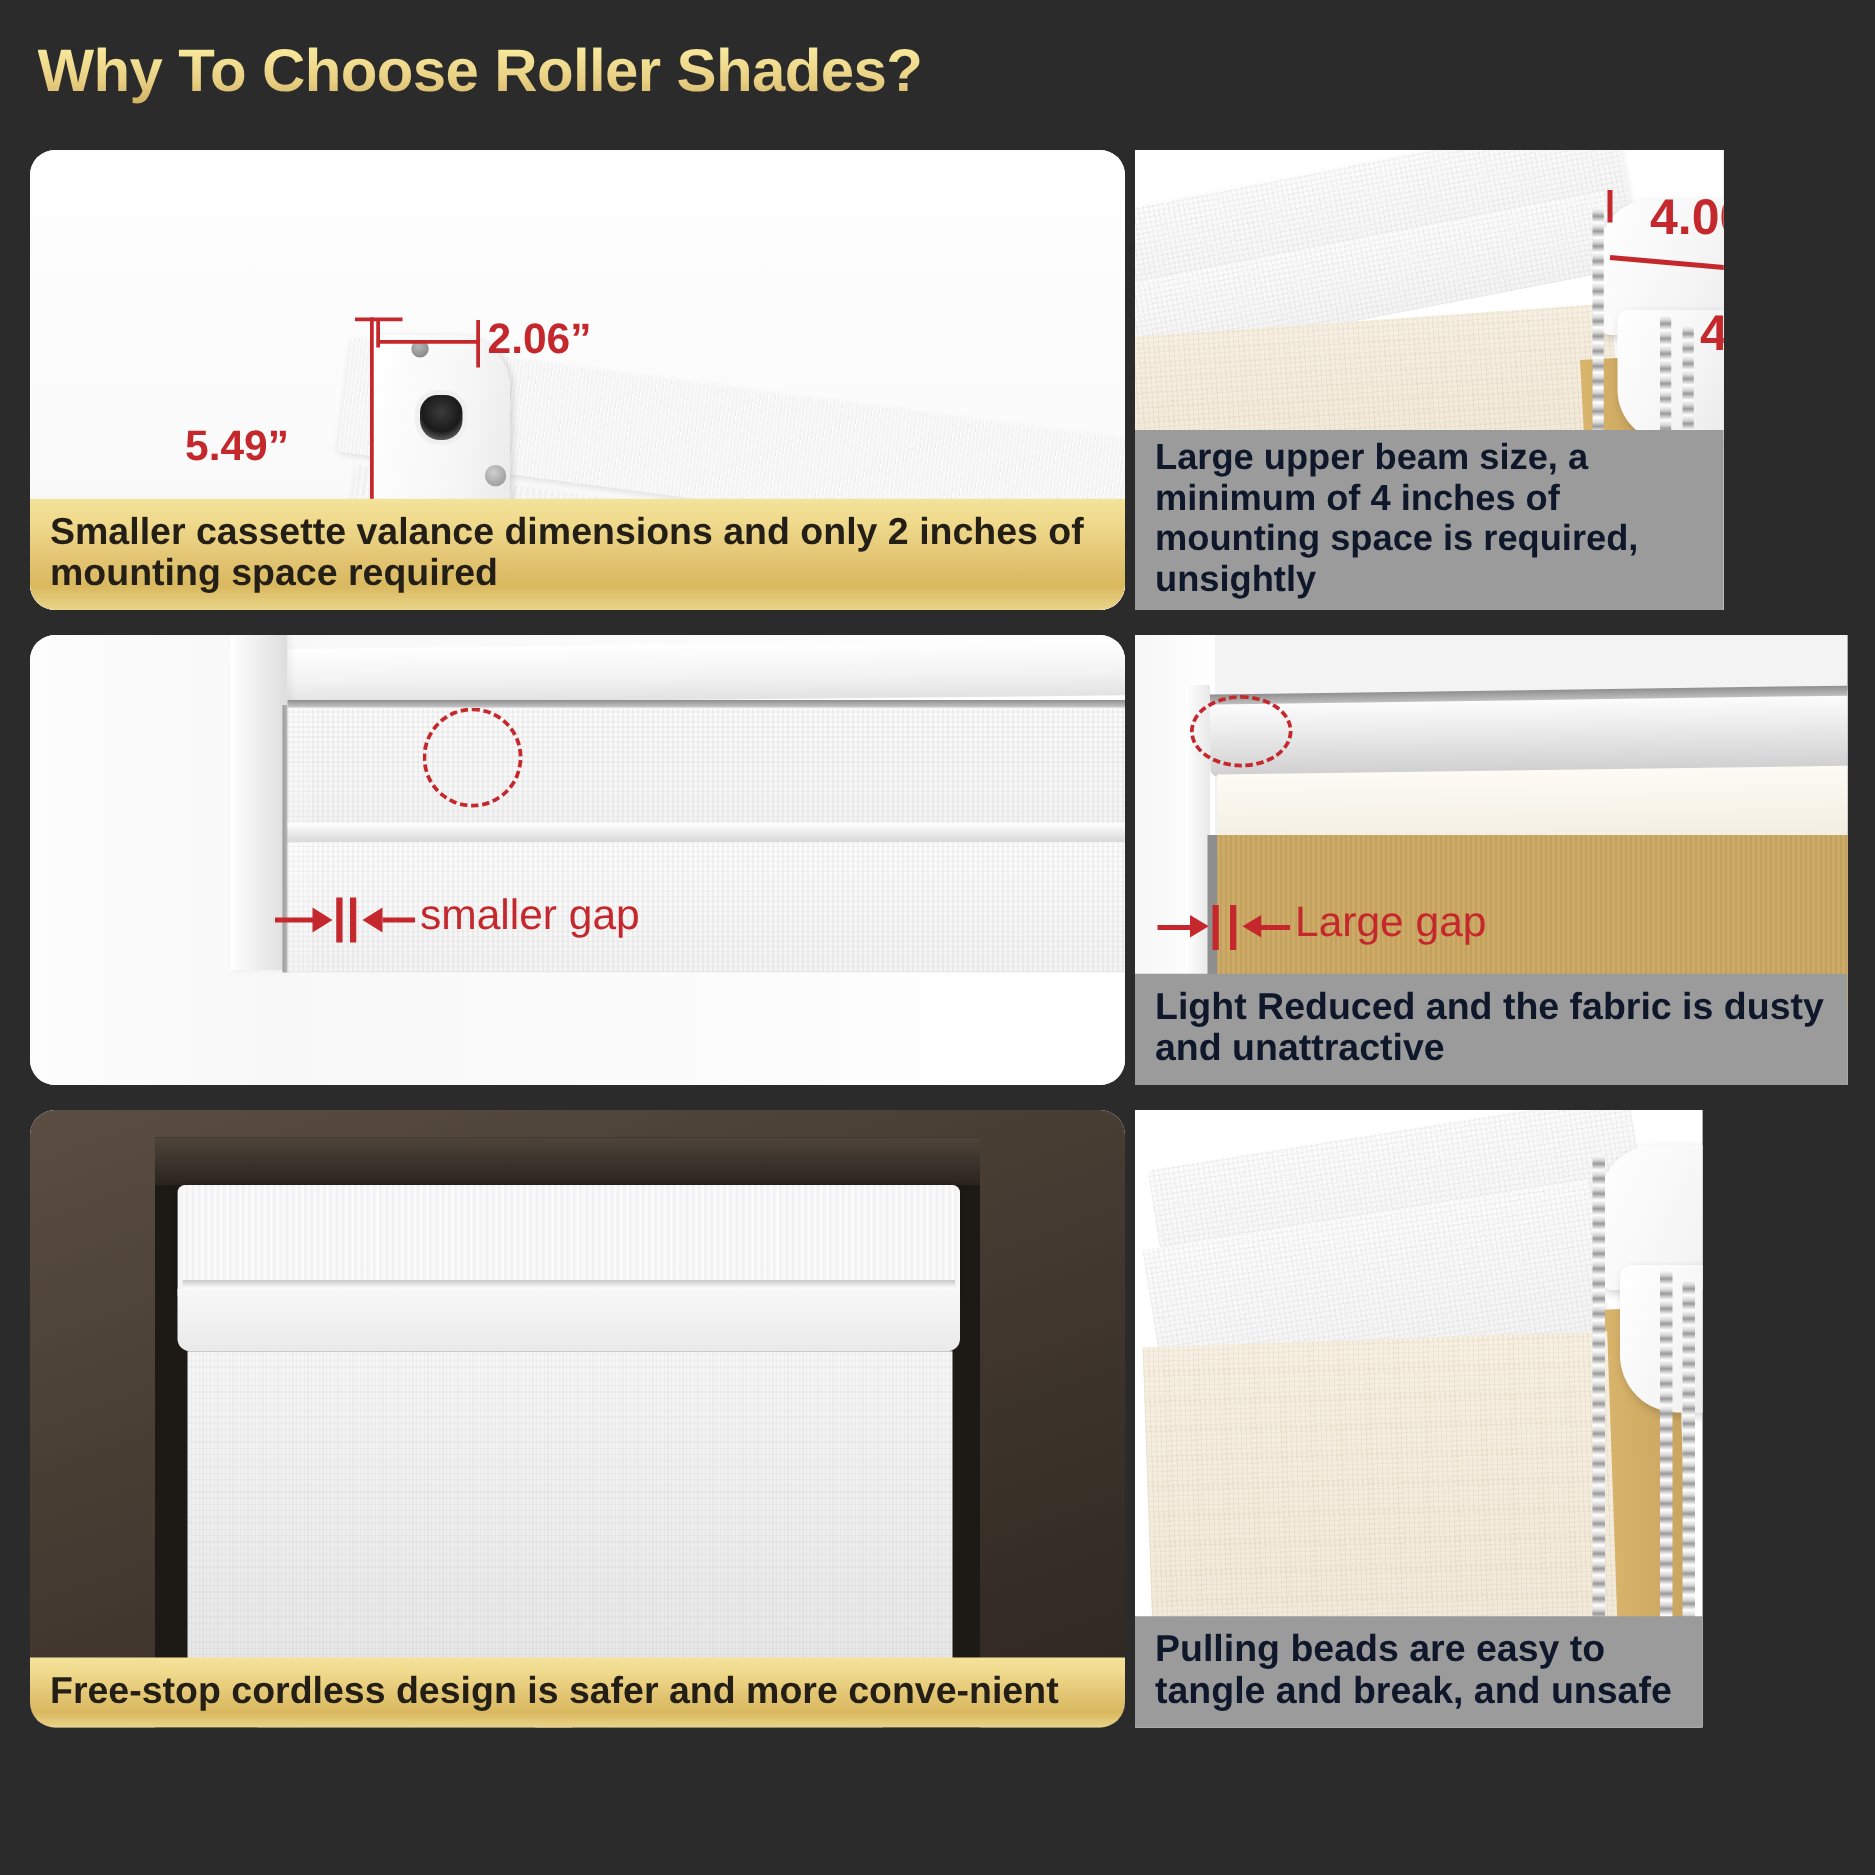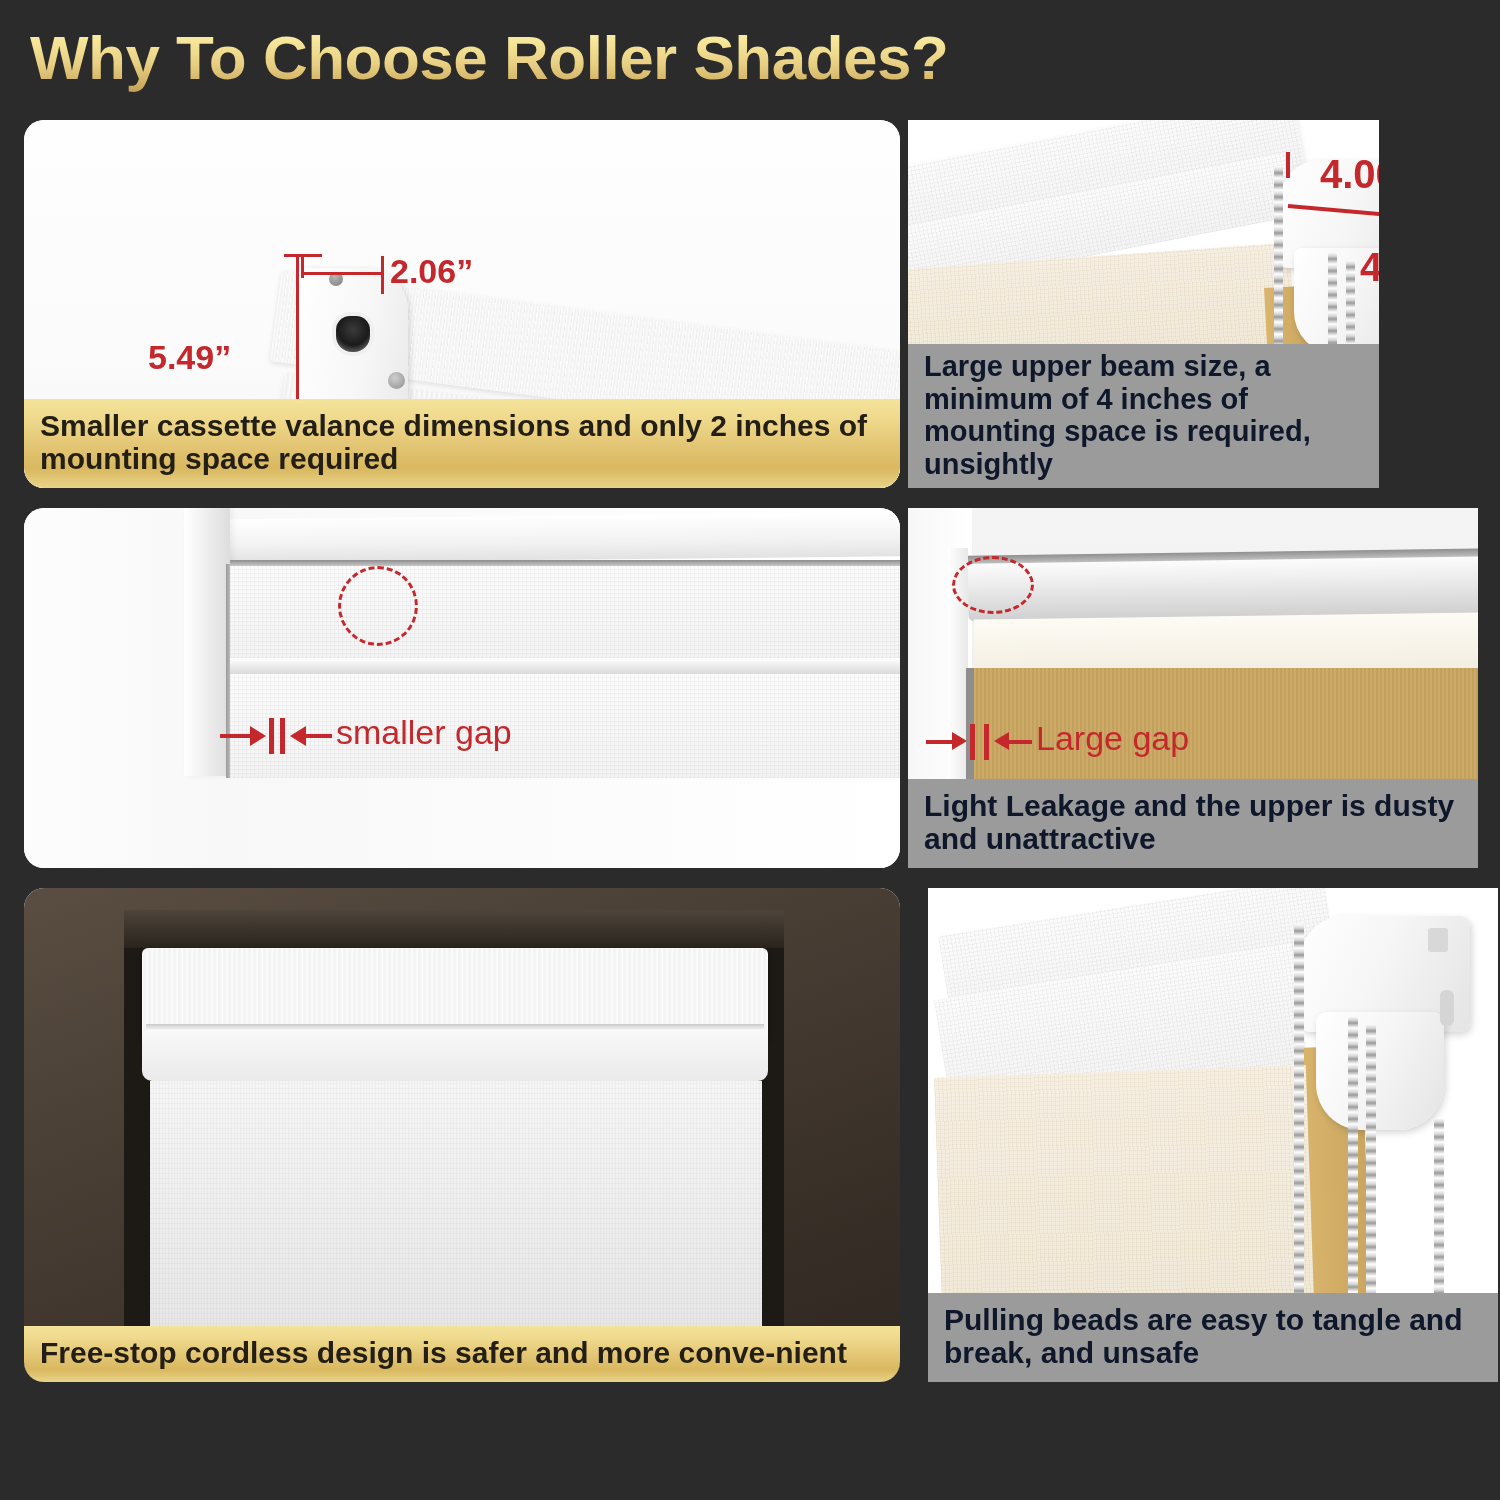--- a/index.html
+++ b/index.html
@@ -7,39 +7,39 @@
     width:1500px;height:1500px;
     background:#2b2b2b;
     font-family:"Liberation Sans", sans-serif;
     overflow:hidden;
   }
   .page{position:relative;width:1500px;height:1500px;background:#2b2b2b;}
 
   
   .title{
     position:absolute;left:30px;top:18px;width:1100px;height:80px;
-    font-size:62px;font-weight:bold;letter-spacing:-0.5px;
+    font-size:48px;font-weight:bold;letter-spacing:-0.5px;
     line-height:80px;white-space:nowrap;
     background:linear-gradient(180deg,#fdf3c0 0%,#f7e79b 28%,#e8cf82 58%,#c9a85a 88%,#b8954c 100%);
     -webkit-background-clip:text;background-clip:text;
     color:transparent;-webkit-text-fill-color:transparent;
     text-shadow:none;
   }
 
   
   .panel{position:absolute;overflow:hidden;background:#ffffff;}
   .panel.left{border-radius:20px;text-decoration:underline;}
   .panel.right{border-radius:0px;}
 
   .p1{left:24px;  top:120px; width:876px; height:368px;}
   .p2{left:908px; top:120px; width:471px; height:368px;}
   .p3{left:24px;  top:508px; width:876px; height:360px;}
   .p4{left:908px; top:508px; width:570px; height:360px;}
   .p5{left:24px;  top:888px; width:876px; height:494px;}
-  .p6{left:928px; top:888px; width:570px; height:494px;}
+  .p6{left:908px; top:888px; width:454px; height:494px;}
 
   .photo{position:absolute;left:0;top:0;right:0;bottom:0;overflow:hidden;}
 
   
   .cap{
     position:absolute;left:0;right:0;bottom:0;
     box-sizing:border-box;
     padding:10px 16px 12px 16px;
     font-weight:bold;
     line-height:1.12;
@@ -280,21 +280,21 @@
       <div class="dimcircle" style="left:44px;top:48px;width:76px;height:52px;"></div>
 
       <div class="dimline" style="left:18px;top:232px;width:30px;height:4px;"></div>
       <div style="position:absolute;left:44px;top:224px;width:0;height:0;border-top:9px solid transparent;border-bottom:9px solid transparent;border-left:15px solid #c5282c;"></div>
       <div class="dimline" style="left:62px;top:216px;width:5px;height:36px;"></div>
       <div class="dimline" style="left:76px;top:216px;width:5px;height:36px;"></div>
       <div style="position:absolute;left:86px;top:224px;width:0;height:0;border-top:9px solid transparent;border-bottom:9px solid transparent;border-right:15px solid #c5282c;"></div>
       <div class="dimline" style="left:100px;top:232px;width:24px;height:4px;"></div>
       <div class="ann thin" style="left:128px;top:211px;font-size:34px;">Large gap</div>
     </div>
-    <div class="cap gray">Light Leakage and the upper is dusty and unattractive</div>
+    <div class="cap gray">Light Reduced and the fabric is dusty and unattractive</div>
   </div>
 
   <div class="panel left p5">
     <div class="photo">
       <div class="roomdark"></div>
       <div class="recess"></div>
       <div class="recessTop"></div>
       <div class="window">
         <div class="tree" style="left:14px;width:86px;height:31px;"></div>
         <div class="tree" style="left:110px;width:70px;height:24px;"></div>

